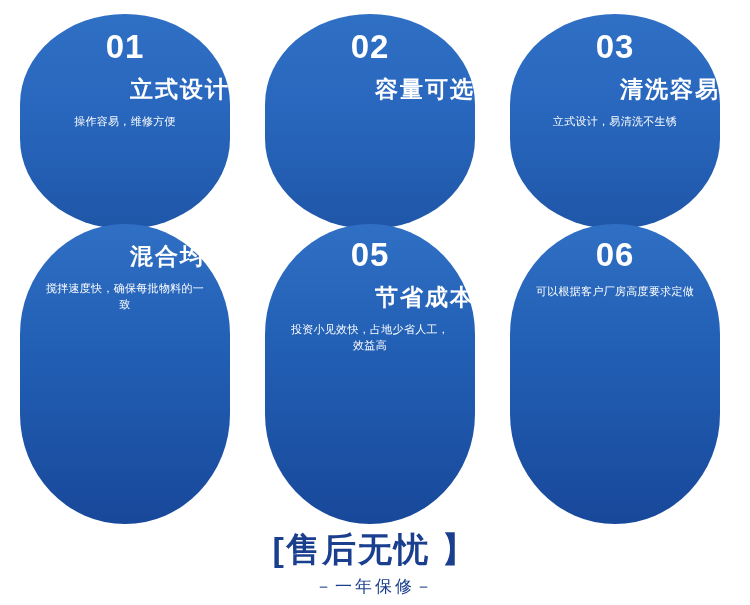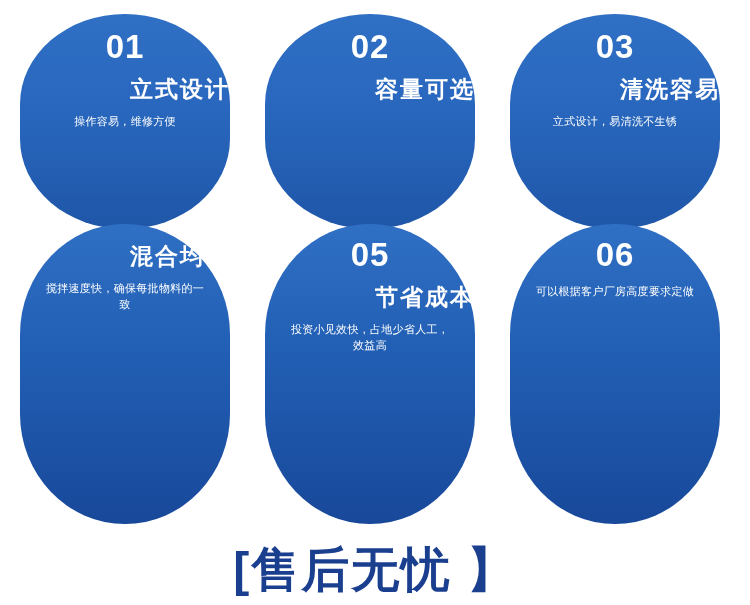--- a/index.html
+++ b/index.html
@@ -80,21 +80,21 @@
     letter-spacing: 0.3px;
   }
   .footer {
     position: absolute;
     left: 0;
     bottom: 8px;
     width: 750px;
     text-align: center;
   }
   .footer-main {
-    font-size: 48px;
+    font-size: 34px;
     font-weight: bold;
     color: #1b3f8f;
     letter-spacing: 2px;
     line-height: 1.1;
   }
   .footer-sub {
     font-size: 17px;
     color: #1b3f8f;
     letter-spacing: 3px;
     margin-top: 8px;
@@ -150,15 +150,16 @@
       <div class="card-inner">
         <div class="num">06</div>
         <div class="desc">可以根据客户厂房高度要求定做</div>
       </div>
     </div>
 
   </div>
 
   <div class="footer">
     <div class="footer-main">[售后无忧 】</div>
+    <div class="footer-sub">－一年保修－</div>
   </div>
 
 </div>
 
 </body></html>

